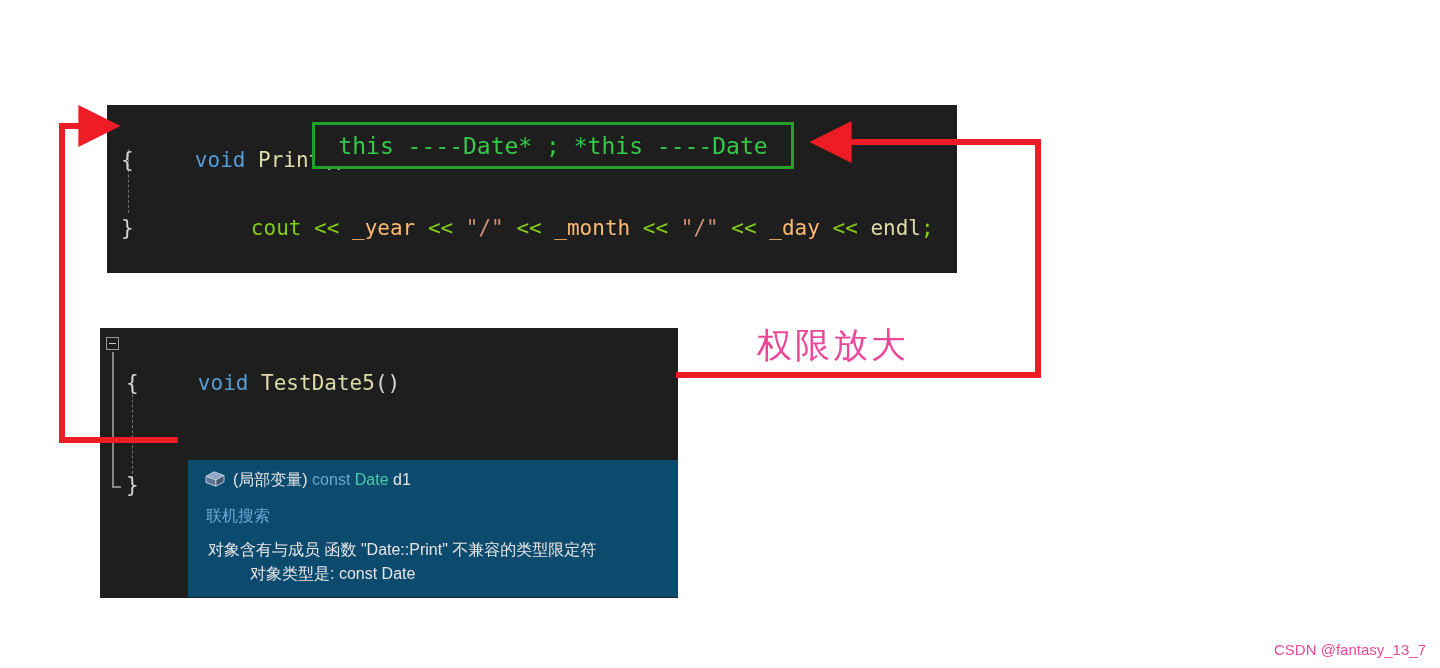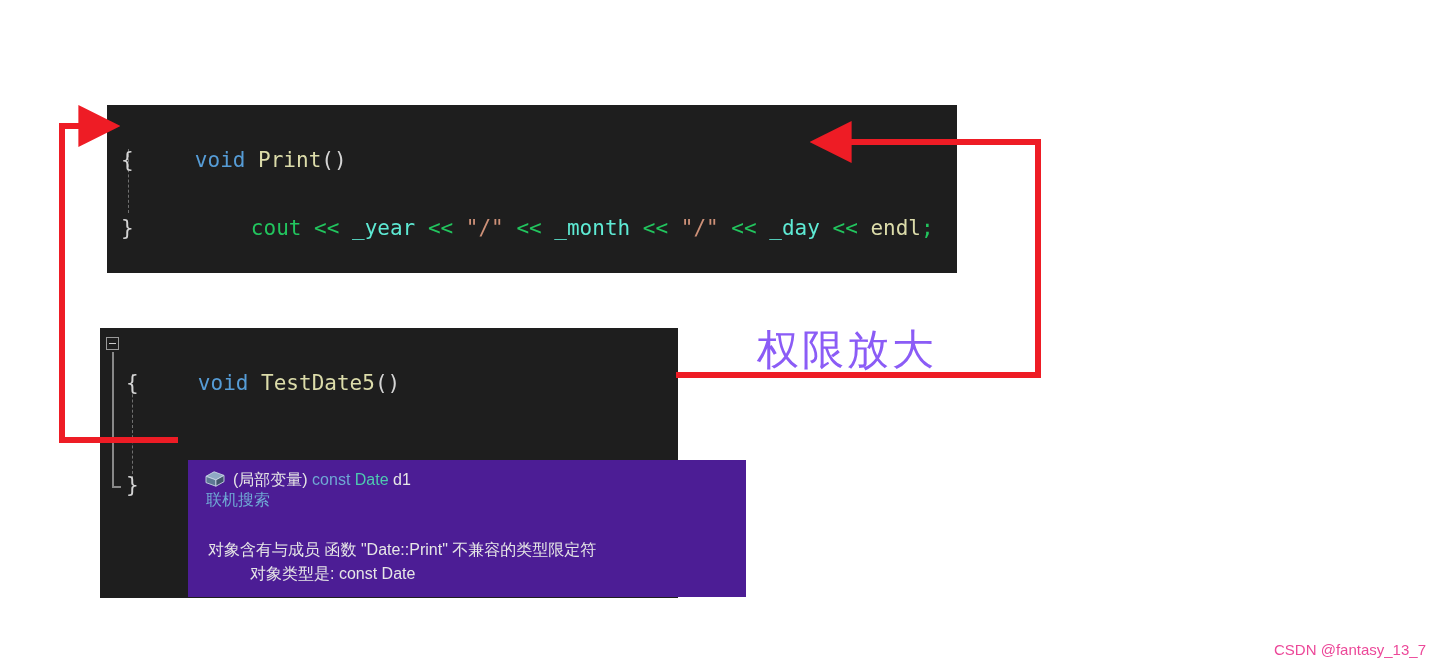--- a/index.html
+++ b/index.html
@@ -61,24 +61,24 @@
   }
   .code-line {
     position: absolute;
     white-space: pre;
   }
 
   
   .t-kw    { color: #569cd6; }
   .t-fn    { color: #dcdcaa; }
   .t-type  { color: #4ec9b0; }
-  .t-var   { color: #5eead4; }
+  .t-var   { color: #fdba74; }
   .t-punc  { color: #d4d4d4; }
   .t-str   { color: #ce9178; }
-  .t-plain { color: #22c55e; }
+  .t-plain { color: #84cc16; }
 
   
   .indent-guide {
     position: absolute;
     width: 0;
     border-left: 1px dashed #707070;
   }
   
   .fold-bar {
     position: absolute;
@@ -139,36 +139,36 @@
     top: 348px;
     width: 306px;
     height: 44px;
   }
 
   
   #tooltip {
     position: absolute;
     left: 188px;
     top: 460px;
-    width: 558px;
+    width: 490px;
     height: 137px;
-    background: #4c1d95;
+    background: #0c4a6e;
     box-sizing: border-box;
     padding: 24px 0 0 0;
   }
   .tip-row {
     position: absolute;
     white-space: nowrap;
     font-family: "Liberation Sans", sans-serif;
     font-size: 16px;
     color: #e6e6e6;
   }
   #tip-signature { left: 45px; top: 10px; }
   #tip-link {
-    left: 18px; top: 30px;
+    left: 18px; top: 46px;
     color: #6fa8d4;
     cursor: pointer;
   }
   #tip-msg1 { left: 20px; top: 80px; }
   #tip-msg2 { left: 62px; top: 104px; text-align: right; }
   .tip-kw    { color: #6fa8d4; }
   .tip-type  { color: #4ec9b0; }
   .tip-ident { color: #e6e6e6; }
   #cube-icon {
     position: absolute;
@@ -177,22 +177,22 @@
     width: 22px;
     height: 18px;
   }
 
   
   #callout-text {
     position: absolute;
     left: 757px;
     top: 322px;
     font-family: "DejaVu Serif", "Liberation Serif", serif;
-    font-size: 42px;
-    color: #8b5cf6;
+    font-size: 35px;
+    color: #ec4899;
     letter-spacing: 3px;
     white-space: nowrap;
   }
 
   
   #arrow-layer {
     position: absolute;
     left: 0;
     top: 0;
     width: 1440px;
@@ -227,20 +227,21 @@
 
     <div class="code-line t-punc" style="left:14px; top:38px;">{</div>
 
     <div class="code-line" style="left:68px; top:72px;">
       <span class="t-plain">cout &lt;&lt; </span><span class="t-var">_year</span><span class="t-plain"> &lt;&lt; </span><span class="t-str">"/"</span><span class="t-plain"> &lt;&lt; </span><span class="t-var">_month</span><span class="t-plain"> &lt;&lt; </span><span class="t-str">"/"</span><span class="t-plain"> &lt;&lt; </span><span class="t-var">_day</span><span class="t-plain"> &lt;&lt; </span><span class="t-fn">endl</span><span class="t-plain">;</span>
     </div>
 
     <div class="code-line t-punc" style="left:14px; top:106px;">}</div>
   </div>
 
+  <div class="green-box" id="green-box-this">this ----Date* ; *this ----Date</div>
 
   <div class="code-block" id="code-block-test">
 
     <div class="fold-box" style="left:6px; top:9px;"></div>
     <div class="fold-bar" style="left:12px; top:24px; height:135px;"></div>
     <div class="fold-bar-foot" style="left:12px; top:158px; width:9px;"></div>
 
     <div class="indent-guide" style="left:32px; top:46px; height:105px;"></div>
 
     <div class="code-line" style="left:22px; top:4px;">

